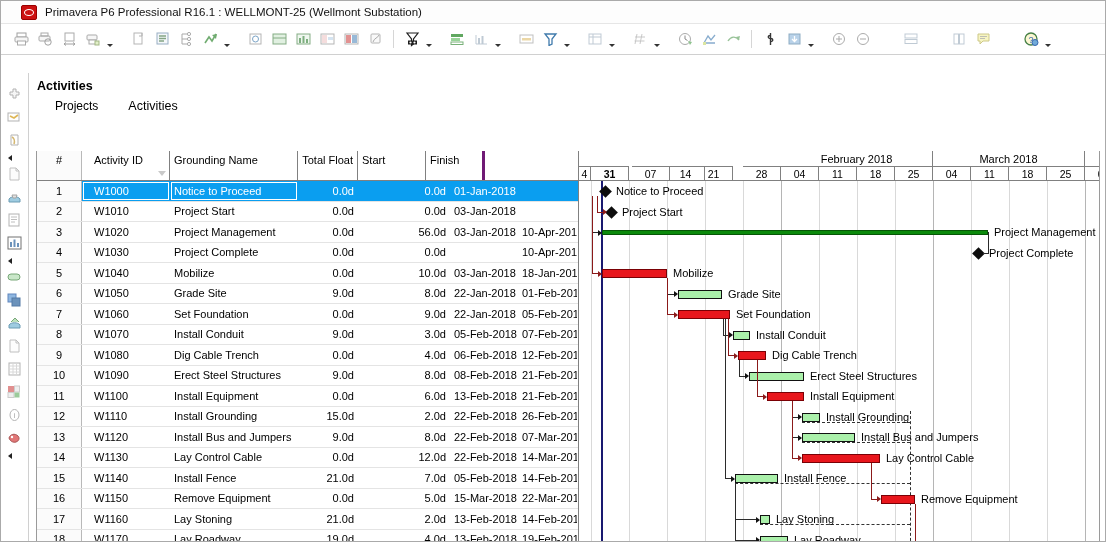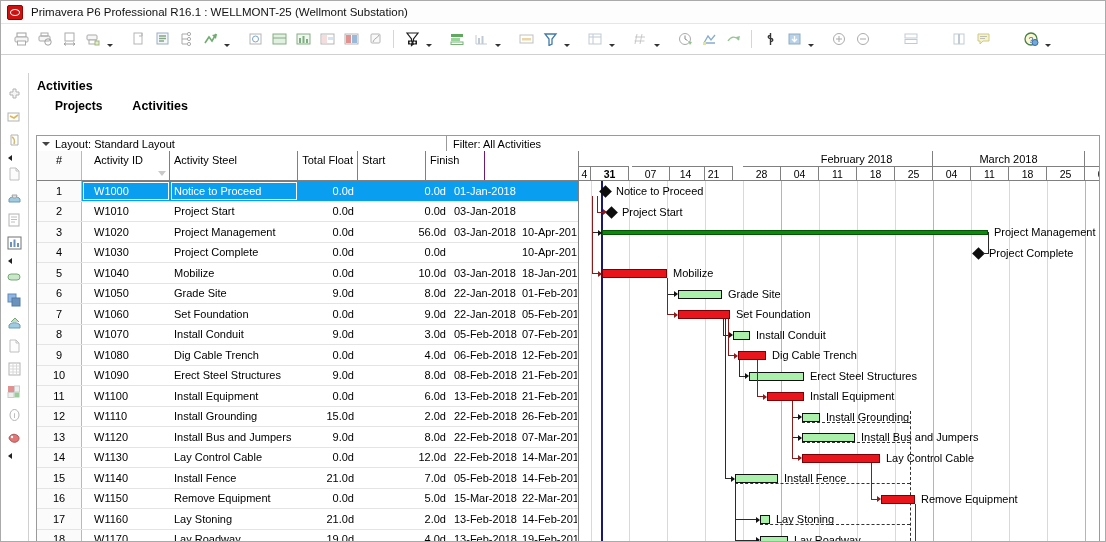--- a/index.html
+++ b/index.html
@@ -6,21 +6,21 @@
   body{
     width:1106px;height:542px;overflow:hidden;
     background:#ffffff;
     font-family:"Liberation Sans", sans-serif;
     font-size:11px;color:#000;
     -webkit-font-smoothing:none;
   }
   #app{position:relative;width:1106px;height:542px;border:1px solid #aaa;box-sizing:border-box;overflow:hidden;}
 
   
-  .titlebar{height:22px;display:flex;align-items:center;padding-left:6px;background:#fdfdfd;border-bottom:1px solid #e6e6e6;}
+  .titlebar{height:22px;display:flex;align-items:center;padding-left:20px;background:#fdfdfd;border-bottom:1px solid #e6e6e6;}
   .applogo{width:14px;height:13px;background:#cc1111;border:1px solid #990000;border-radius:2px;display:flex;align-items:center;justify-content:center;margin-right:8px;}
   .applogo i{display:block;width:8px;height:5px;border:1.5px solid #fff;border-radius:50%;}
   .titletext{font-size:11.5px;color:#111;}
 
   
   .menubar{height:19px;display:flex;align-items:center;padding-left:12px;gap:15px;background:#fff;border-bottom:1px solid #d8d8d8;}
   .menubar span{font-size:11.5px;color:#111;cursor:default;}
   .menubar span u{text-decoration:underline;}
 
   
@@ -37,21 +37,21 @@
         display:flex;flex-direction:column;align-items:center;padding-top:10px;box-sizing:border-box;}
   .rl{width:22px;height:21px;display:flex;align-items:center;justify-content:center;margin-bottom:2px;opacity:.75;}
   .rl svg{display:block;}
   .rlsep{width:16px;height:11px;display:flex;align-items:center;justify-content:flex-start;}
   .rlsep i{width:0;height:0;border-top:3.5px solid transparent;border-bottom:3.5px solid transparent;border-right:4px solid #222;margin-left:1px;}
 
   
   .ws{position:absolute;left:29px;top:72px;right:0;bottom:0;background:#fff;}
   .pgtitle{font-size:12.5px;font-weight:bold;padding:6px 0 0 7px;}
   .tabs{display:flex;align-items:baseline;gap:14px;padding:6px 0 0 9px;}
-  .tabs .t{font-size:12px;font-weight:bold;cursor:default;padding-left:16px;}
+  .tabs .t{font-size:12px;font-weight:normal;cursor:default;padding-left:16px;}
   .tabs .t.on{font-size:12.5px;}
 
   
   .layoutbar{position:absolute;left:6px;top:62px;width:1064px;height:16px;border:1px solid #9a9a9a;border-bottom:none;
              background:#fff;display:flex;align-items:center;box-sizing:border-box;font-size:11px;}
   .lb-left{display:flex;align-items:center;padding-left:5px;width:409px;box-sizing:border-box;}
   .lb-chev{width:0;height:0;border-left:4px solid transparent;border-right:4px solid transparent;border-top:4px solid #444;margin-right:5px;}
   .lb-div{width:1px;align-self:stretch;background:#9a9a9a;}
   .lb-right{padding-left:6px;}
 
@@ -60,21 +60,21 @@
         box-sizing:border-box;display:flex;overflow:hidden;background:#fff;}
   .tblpane{width:541px;flex:none;overflow:hidden;position:relative;background:#fff;}
   .hdr{display:flex;height:30px;border-bottom:1px solid #808080;background:#fff;box-sizing:border-box;}
   .hc{border-right:1px solid #808080;box-sizing:border-box;padding:3px 4px 0 4px;font-size:11px;position:relative;display:flex;align-items:flex-start;}
   .hc.c-num{width:45px;justify-content:center;}
   .hc.c-id{width:88px;}
   .hc.c-name{width:128px;}
   .hc.c-tf{width:60px;justify-content:flex-end;}
   .hc.c-od{width:92px;justify-content:flex-end;}
   .hc.c-st{width:68px;}
-  .hc.c-fn{width:59px;border-right:1px solid #701a75;}
+  .hc.c-fn{width:59px;border-right:3px solid #701a75;}
   .sortmark{position:absolute;right:3px;bottom:4px;width:0;height:0;border-left:4px solid transparent;border-right:4px solid transparent;border-top:5px solid #c9c9c9;}
 
   .rows{position:relative;}
   .row{display:flex;height:20.5px;border-bottom:1px solid #e4e4e4;box-sizing:border-box;align-items:center;}
   .row.sel{background:#0a9ef0;color:#fff;}
   .cell{box-sizing:border-box;padding:0 4px;font-size:11px;white-space:nowrap;overflow:hidden;height:100%;display:flex;align-items:center;}
   .c-num{width:45px;justify-content:center;border-right:1px solid #b9b9b9;background:#fbfbfb;}
   .row.sel .c-num{background:#fbfbfb;color:#000;}
   .c-id{width:88px;padding-left:12px;}
   .c-name{width:128px;}
@@ -479,39 +479,31 @@
       </div>
   </div>
 
   <div class="ws">
     <div class="pgtitle">Activities</div>
     <div class="tabs" id="tabs">
         <div class="t">Projects</div>
         <div class="t on">Activities</div>
       </div>
 
-    <div class="layoutbar">
-      <div class="lb-left">
-        <span class="lb-chev"></span>
-        <span>Layout: Standard Layout</span>
-      </div>
-      <div class="lb-div"></div>
-      <div class="lb-right">Filter: All Activities</div>
-    </div>
 
     <div class="grid">
 
       <div class="tblpane">
         <div class="hdr">
           <div class="hc c-num">#</div>
           <div class="hc c-id">
               <span>Activity ID</span>
               <span class="sortmark"></span>
             </div>
-          <div class="hc c-name">Activity Steel</div>
+          <div class="hc c-name">Grounding Name</div>
           <div class="hc c-tf">Total Float</div>
           <div class="hc c-st">Start</div>
           <div class="hc c-fn">Finish</div>
         </div>
         <div class="rows" id="tbody">
             <div class="row sel">
               <div class="cell c-num">1</div>
               <div class="cell c-id">W1000</div>
               <div class="cell c-name">Notice to Proceed</div>
               <div class="cell c-tf">0.0d</div>

